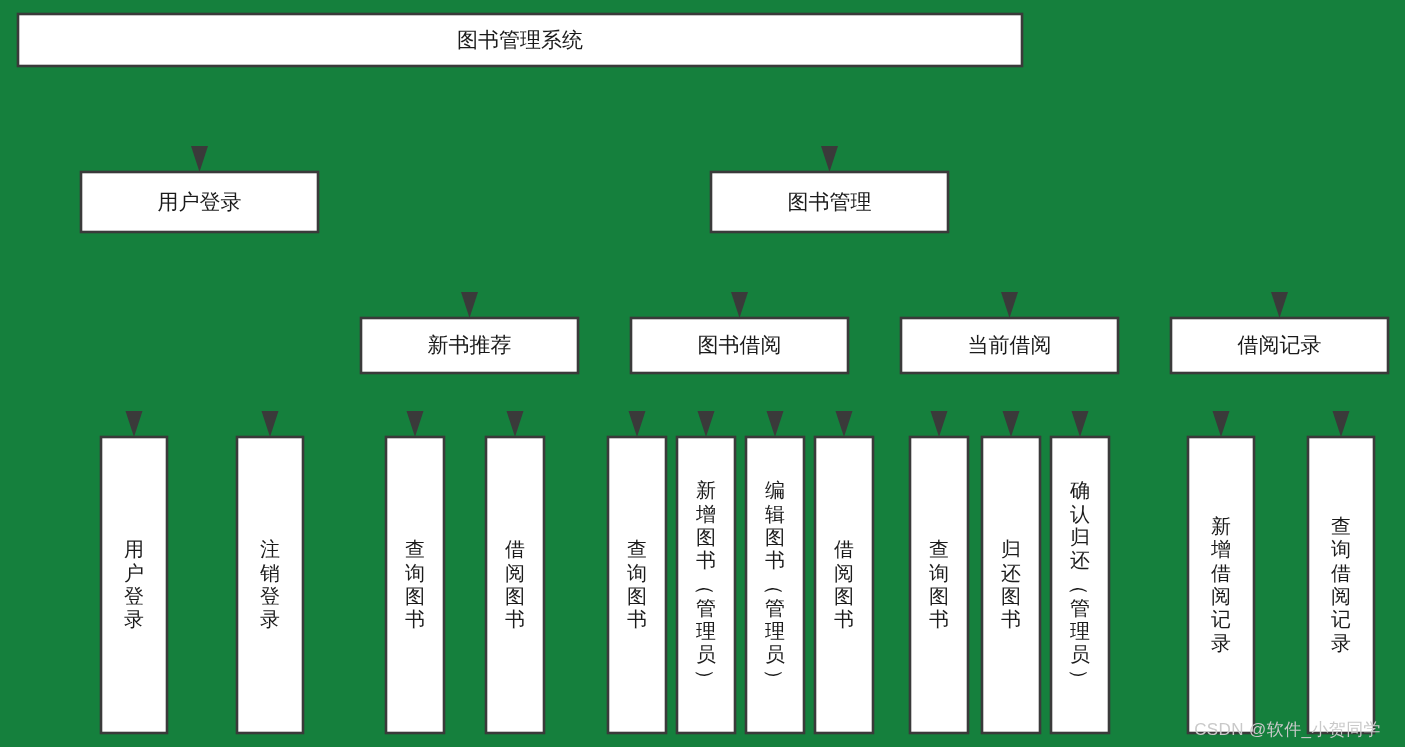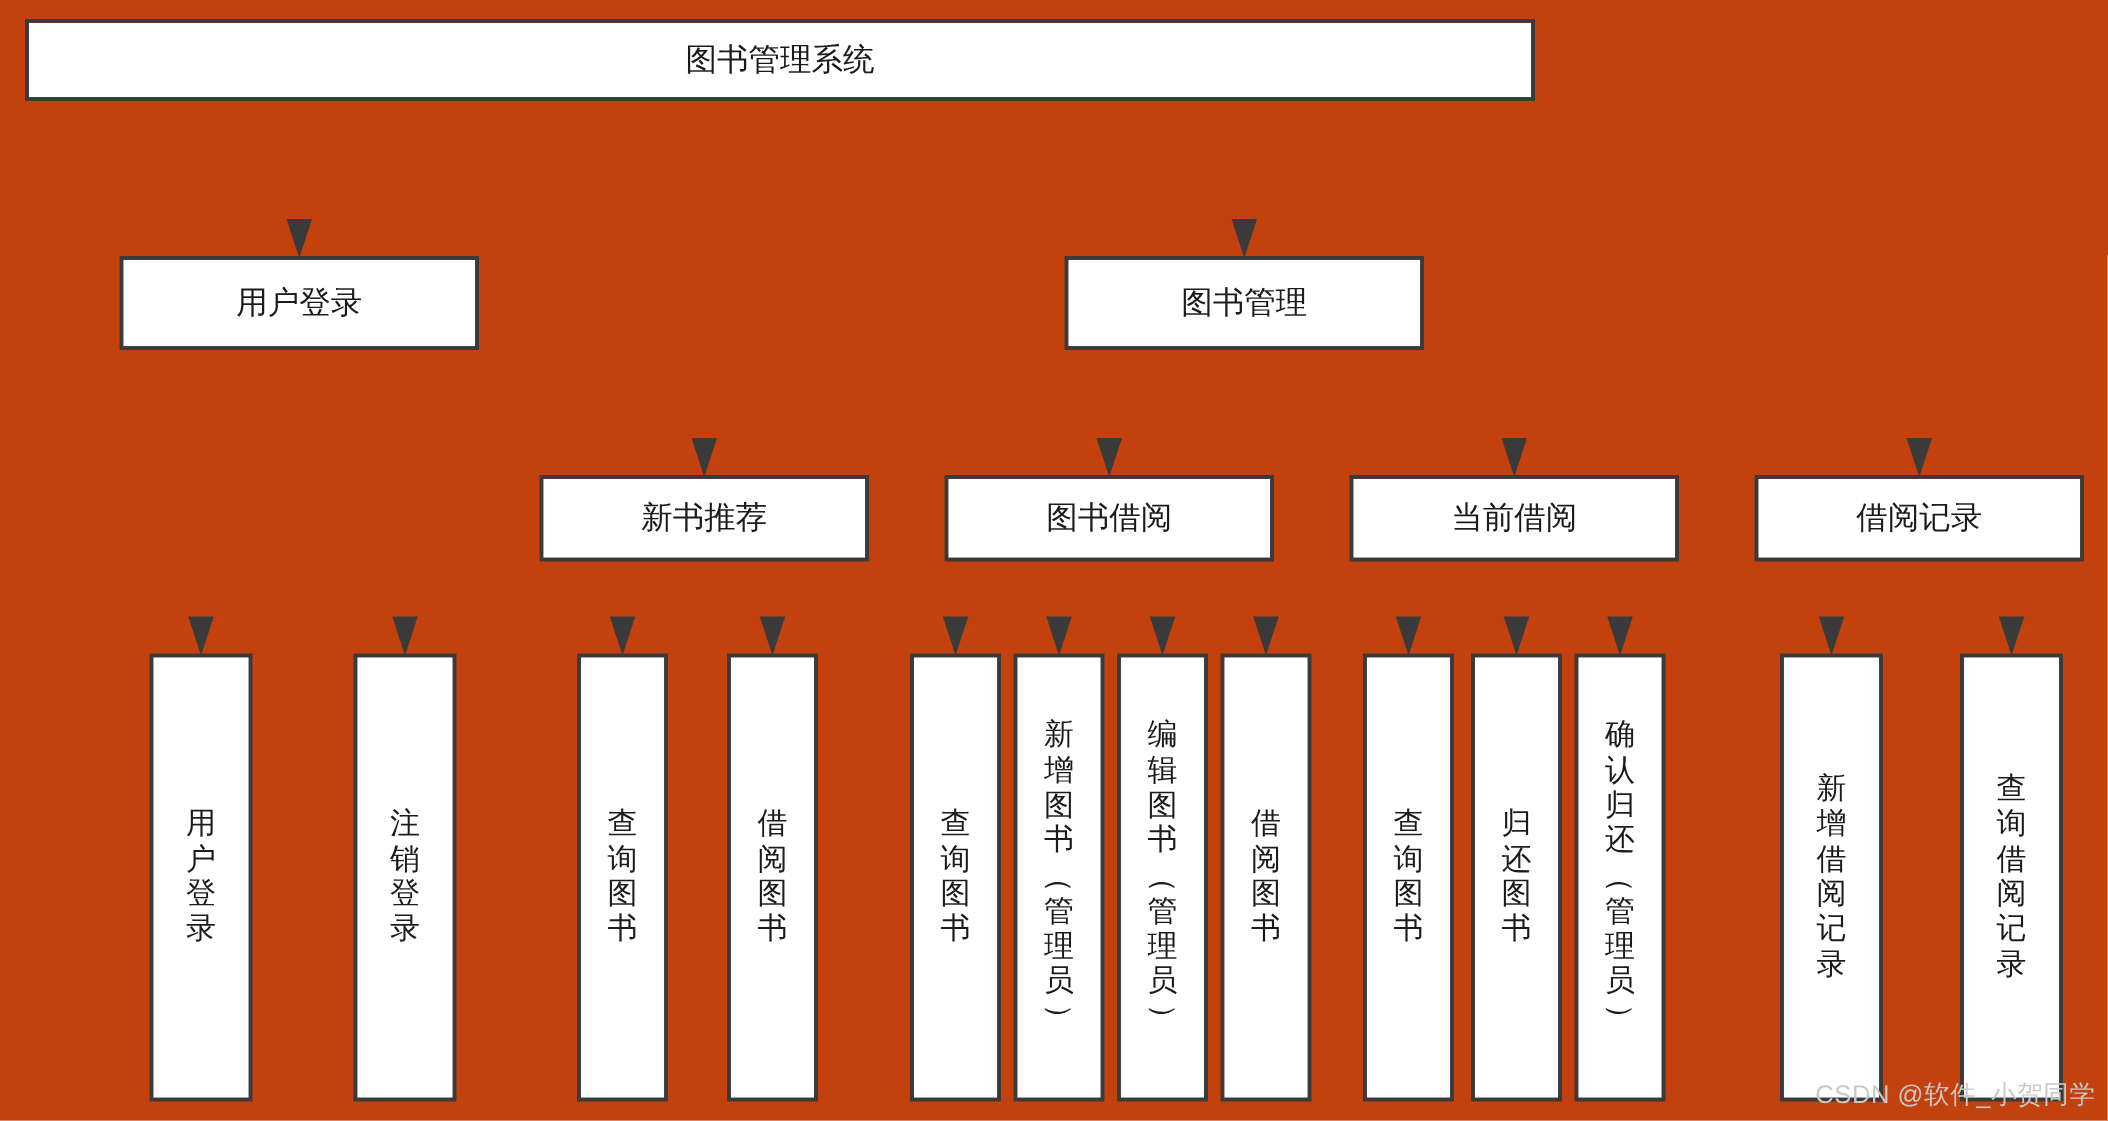--- a/index.html
+++ b/index.html
@@ -11,21 +11,21 @@
   body {
     width: 1405px;
     height: 747px;
     font-family: "Liberation Sans", "DejaVu Sans", sans-serif;
     overflow: hidden;
   }
   #diagram-root {
     position: relative;
     width: 1405px;
     height: 747px;
-    background: #c2410c;
+    background: #15803d;
   }
   svg#tree-svg {
     position: absolute;
     left: 0;
     top: 0;
     width: 1405px;
     height: 747px;
     display: block;
   }
   .node-rect {
@@ -64,21 +64,21 @@
     color: #1b1b1b;
     text-align: center;
     pointer-events: none;
     box-sizing: border-box;
   }
   .vlabel span {
     display: block;
   }
   .watermark {
     position: absolute;
-    right: 8px;
+    right: 24px;
     bottom: 6px;
     font-family: "Liberation Sans", "DejaVu Sans", sans-serif;
     font-size: 17px;
     color: #c9c9c9;
     letter-spacing: 0.4px;
     white-space: nowrap;
   }
 </style>
 </head>
 <body>

